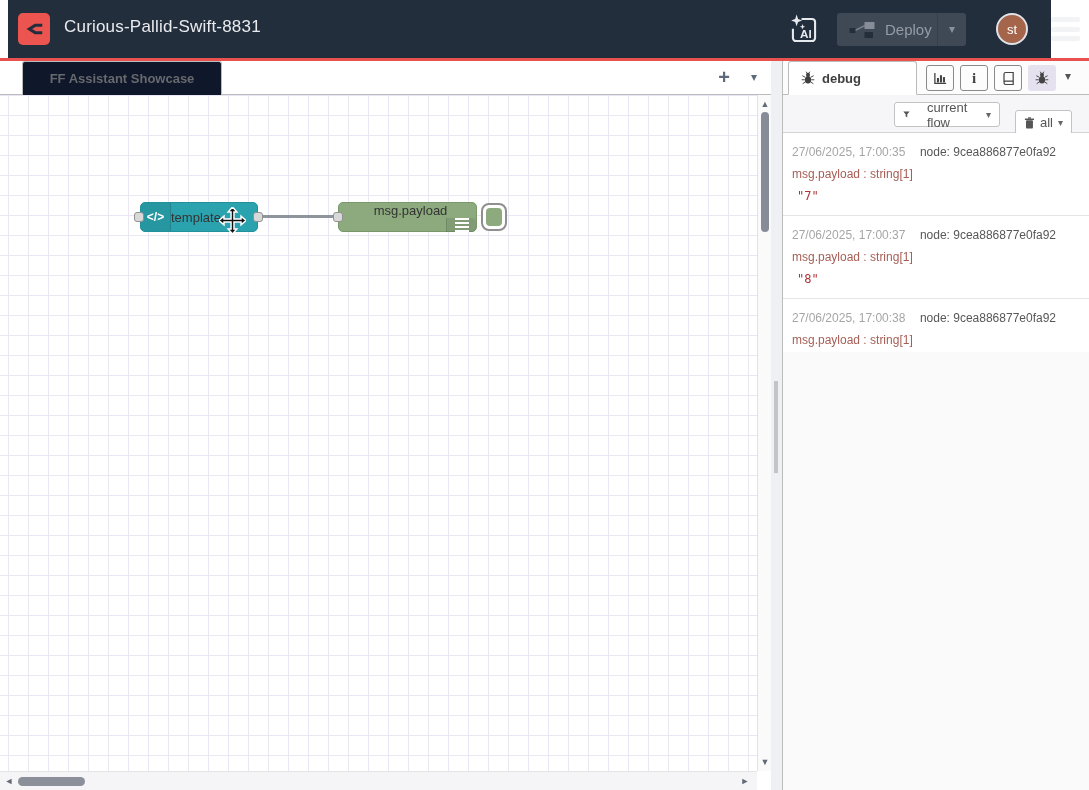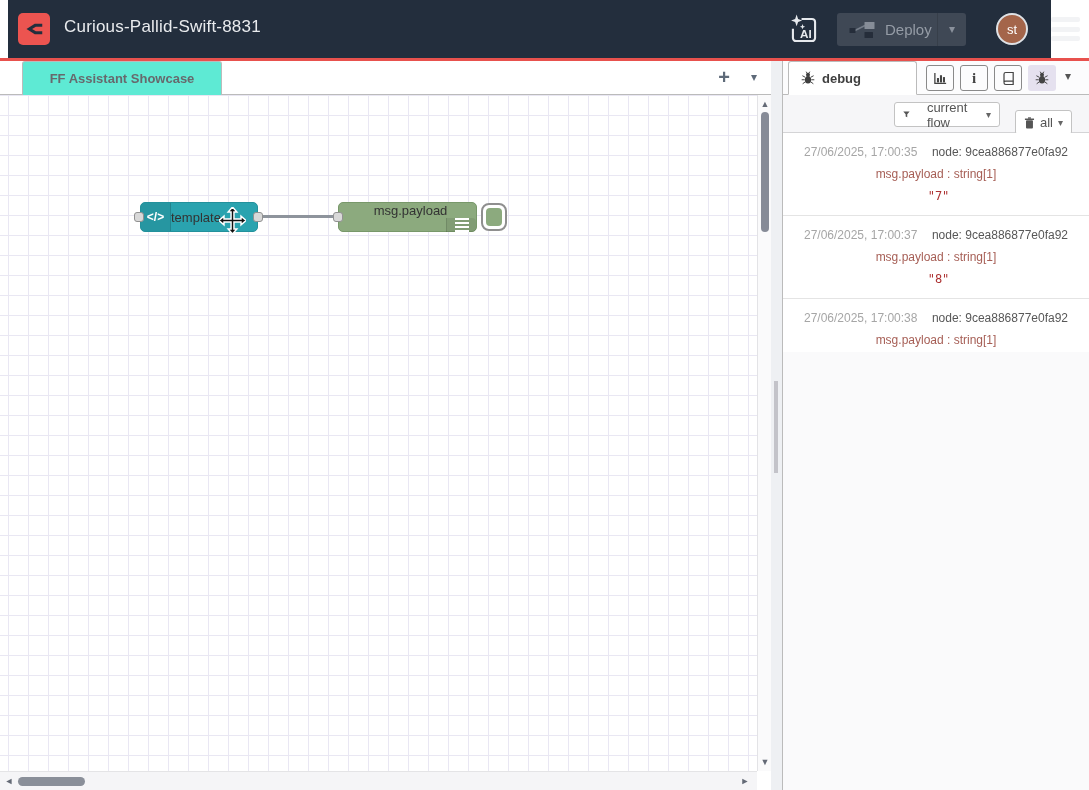--- a/index.html
+++ b/index.html
@@ -16,21 +16,21 @@
   .deploy-label { color:#959ca6; font-size:15px; margin-left:10px; }
   .deploy-caret { margin-left:auto; padding:0 11px; color:#8a919c; font-size:12px; border-left:1px solid rgba(0,0,0,0.12); line-height:33px; }
   .avatar { position:absolute; left:988px; top:13px; width:32px; height:32px; border-radius:50%; background:#a4654a; border:2px solid #dfe2e6; color:#fff; font-size:13px; display:flex; align-items:center; justify-content:center; cursor:pointer;text-align:center; }
   .hamburger { position:absolute; left:1043px; top:17px; width:29px; height:24px; display:flex; flex-direction:column; justify-content:space-between; cursor:pointer; }
   .hamburger span { display:block; height:5px; border-radius:2px; background:#f2f3f5; }
   .red-line { position:absolute; left:0; top:58px; width:1089px; height:3px; background:#e8514d; }
 
   
   .workspace { position:absolute; left:0; top:61px; width:782px; height:729px; background:#fff; }
   .tabbar { position:absolute; left:0; top:0; width:782px; height:34px; background:#fff; border-bottom:1px solid #bbbbbb; }
-  .flow-tab { position:absolute; left:22px; top:0; width:200px; height:34px; background:#5eead4; border:1px solid #bbbbbb; border-bottom:none; border-radius:3px 3px 0 0; display:flex; align-items:center; justify-content:center; cursor:pointer; }
+  .flow-tab { position:absolute; left:22px; top:0; width:200px; height:34px; background:#0f172a; border:1px solid #bbbbbb; border-bottom:none; border-radius:3px 3px 0 0; display:flex; align-items:center; justify-content:center; cursor:pointer; }
   .flow-tab-label { color:#67696d; font-size:13px; font-weight:bold; }
   .tab-plus { position:absolute; left:712px; top:4px; width:24px; height:24px; color:#5e6a79; font-size:20px; line-height:24px; text-align:center; cursor:pointer; font-weight:bold; }
   .tab-caret { position:absolute; left:744px; top:6px; width:20px; height:20px; color:#5e6a79; font-size:12px; line-height:20px; text-align:center; cursor:pointer; }
 
   .canvas { position:absolute; left:0; top:34px; width:757px; height:676px; background:#fff;
     background-image:
       linear-gradient(to right, #e9e7f3 1px, transparent 1px),
       linear-gradient(to bottom, #e9e7f3 1px, transparent 1px);
     background-size:20px 20px; background-position:8px 0; overflow:hidden; }
 
@@ -70,21 +70,21 @@
   .sb-iconbtn { position:absolute; top:4px; width:28px; height:26px; border:1px solid #8a8a8a; border-radius:3px; display:flex; align-items:center; justify-content:center; cursor:pointer; background:#fcfcfd; }
   .sb-iconbtn.active { border:none; background:#e5e1ef; }
   .sb-caret { position:absolute; left:282px; top:8px; color:#555; font-size:12px; cursor:pointer; }
 
   .filterbar { position:absolute; left:0; top:34px; width:307px; height:38px; background:#f6f6f8; border-bottom:1px solid #d4d4d6; }
   .filter-btn { position:absolute; top:7px; height:25px; background:#fff; border:1px solid #c3c3c3; border-radius:3px; display:flex; align-items:center; gap:5px; padding:0 8px; font-size:13px; color:#555; cursor:pointer; }
   .btn-current-flow { left:111px; width:106px;gap:17px; }
   .btn-clear-all { left:232px; width:57px;margin-top:8px; }
   .filter-btn .caret { font-size:10px; color:#666; }
 
-  .msg-list { position:absolute; left:0; top:72px; width:307px; border-bottom:1px solid #c9c9c9; background:#fff;text-align:center; }
+  .msg-list { position:absolute; left:0; top:72px; width:307px; border-bottom:1px solid #c9c9c9; background:#fff; }
   .msg { padding:7px 10px 8px 9px; border-bottom:1px solid #e4e4e4; line-height:22px; }
   .msg:last-child { border-bottom:none; }
   .msg-ts { color:#a6a6a6; font-size:12px; }
   .msg-src { color:#575757; font-size:12px; font-weight:500; margin-left:10px; }
   .msg-prop { display:block; color:#a65e55; font-size:12px; cursor:pointer; }
   .msg-val { display:block; color:#ad3333; font-size:12px; font-family:"DejaVu Sans Mono", monospace; padding-left:5px; }
   .sb-below { position:absolute; left:0; top:291px; width:307px; bottom:0; background:#fafafb; }
 </style>
 </head>
 <body>

